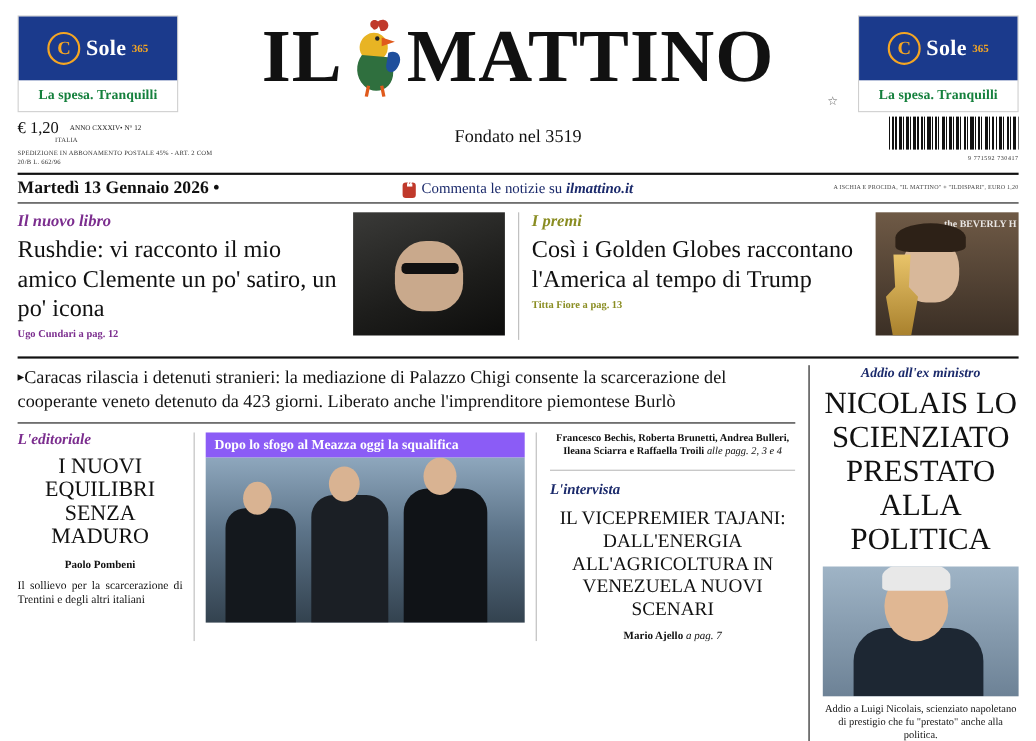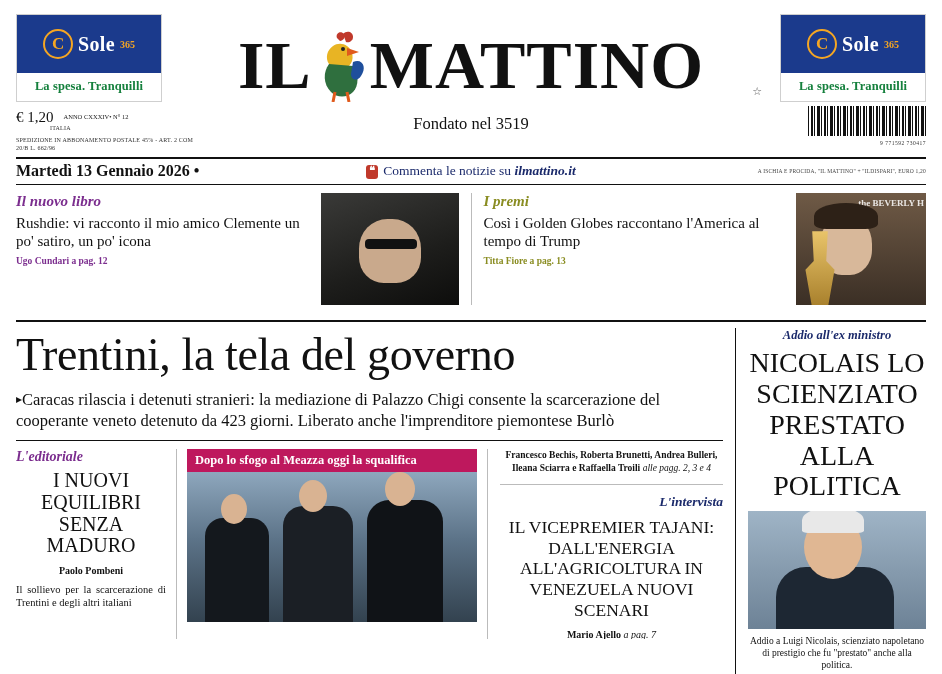--- a/index.html
+++ b/index.html
@@ -77,21 +77,21 @@
     color: #15803d;
     font-weight: bold;
     font-size: 12.5px;
     text-align: center;
     padding: 6px 2px 7px 2px;
     letter-spacing: .1px;
   }
   .title-wrap {
     flex: 1 1 auto;
     display: flex;
-    align-items: flex-end;
+    align-items: flex-start;
     justify-content: center;
     position: relative;
   }
   .paper-title {
     font-family: "Liberation Serif", serif;
     font-weight: bold;
     font-size: 68px;
     letter-spacing: 1px;
     line-height: .95;
     white-space: nowrap;
@@ -248,21 +248,21 @@
     margin-bottom: 4px;
   }
   .kicker-olive {
     color: #8a8d22;
     font-size: 15px;
     font-weight: bold;
     font-style: italic;
     margin-bottom: 4px;
   }
   .teaser-head {
-    font-size: 15px;
+    font-size: 22px;
     line-height: 1.2;
     font-family: "Liberation Serif", serif;
   }
   .teaser-byline {
     font-size: 9.5px;
     font-weight: bold;
     color: #7b2d8e;
     margin-top: 6px;
   }
   .teaser-byline.olive { color: #8a8d22; }
@@ -374,21 +374,21 @@
     font-weight: bold;
     margin-top: 8px;
   }
   .edit-body {
     font-size: 10.5px;
     line-height: 1.25;
     margin-top: 7px;
     text-align: justify;
   }
   .sport-banner {
-    background: #be185d;
+    background: #8b5cf6;
     color: #fff;
     font-size: 12.5px;
     font-weight: bold;
     padding: 4px 8px;
     font-family: "Liberation Serif", serif;
   }
   .sport-photo {
     height: 150px;
     background: linear-gradient(180deg,#8ea7bd 0%, #5c7388 45%, #33424f 100%);
     position: relative;
@@ -411,21 +411,21 @@
     text-align: center;
     line-height: 1.3;
   }
   .credits .pages { font-weight: normal; font-style: italic; }
   .sep-line { border-top: 1px solid #bbb; margin: 10px 0 9px 0; }
   .inter-kicker {
     color: #1b2a6b;
     font-style: italic;
     font-weight: bold;
     font-size: 13.5px;
-    text-align: right;
+    text-align: left;
     margin-bottom: 7px;
   }
   .inter-title {
     text-align: center;
     font-size: 17.5px;
     line-height: 1.18;
     font-family: "Liberation Serif", serif;
   }
   .inter-author {
     text-align: center;
@@ -571,21 +571,20 @@
         <span class="bev-sign">the BEVERLY H</span>
       </div>
     </div>
   </div>
 
   <div class="rule-dark"></div>
 
   <div class="main-area">
 
     <div class="main-left">
-      <div class="headline">Trentini, la tela del governo</div>
       <div class="subhead">
         <span class="arrow-mark">▸</span><span>Caracas rilascia i detenuti stranieri: la mediazione di Palazzo Chigi consente la scarcerazione del cooperante veneto detenuto da 423 giorni. Liberato anche l'imprenditore piemontese Burlò</span>
       </div>
       <div class="rule-after-sub"></div>
 
       <div class="bottom-cols">
 
         <div class="col-edit">
           <div class="edit-kicker">L'editoriale</div>
           <div class="edit-title">I NUOVI EQUILIBRI SENZA MADURO</div>

